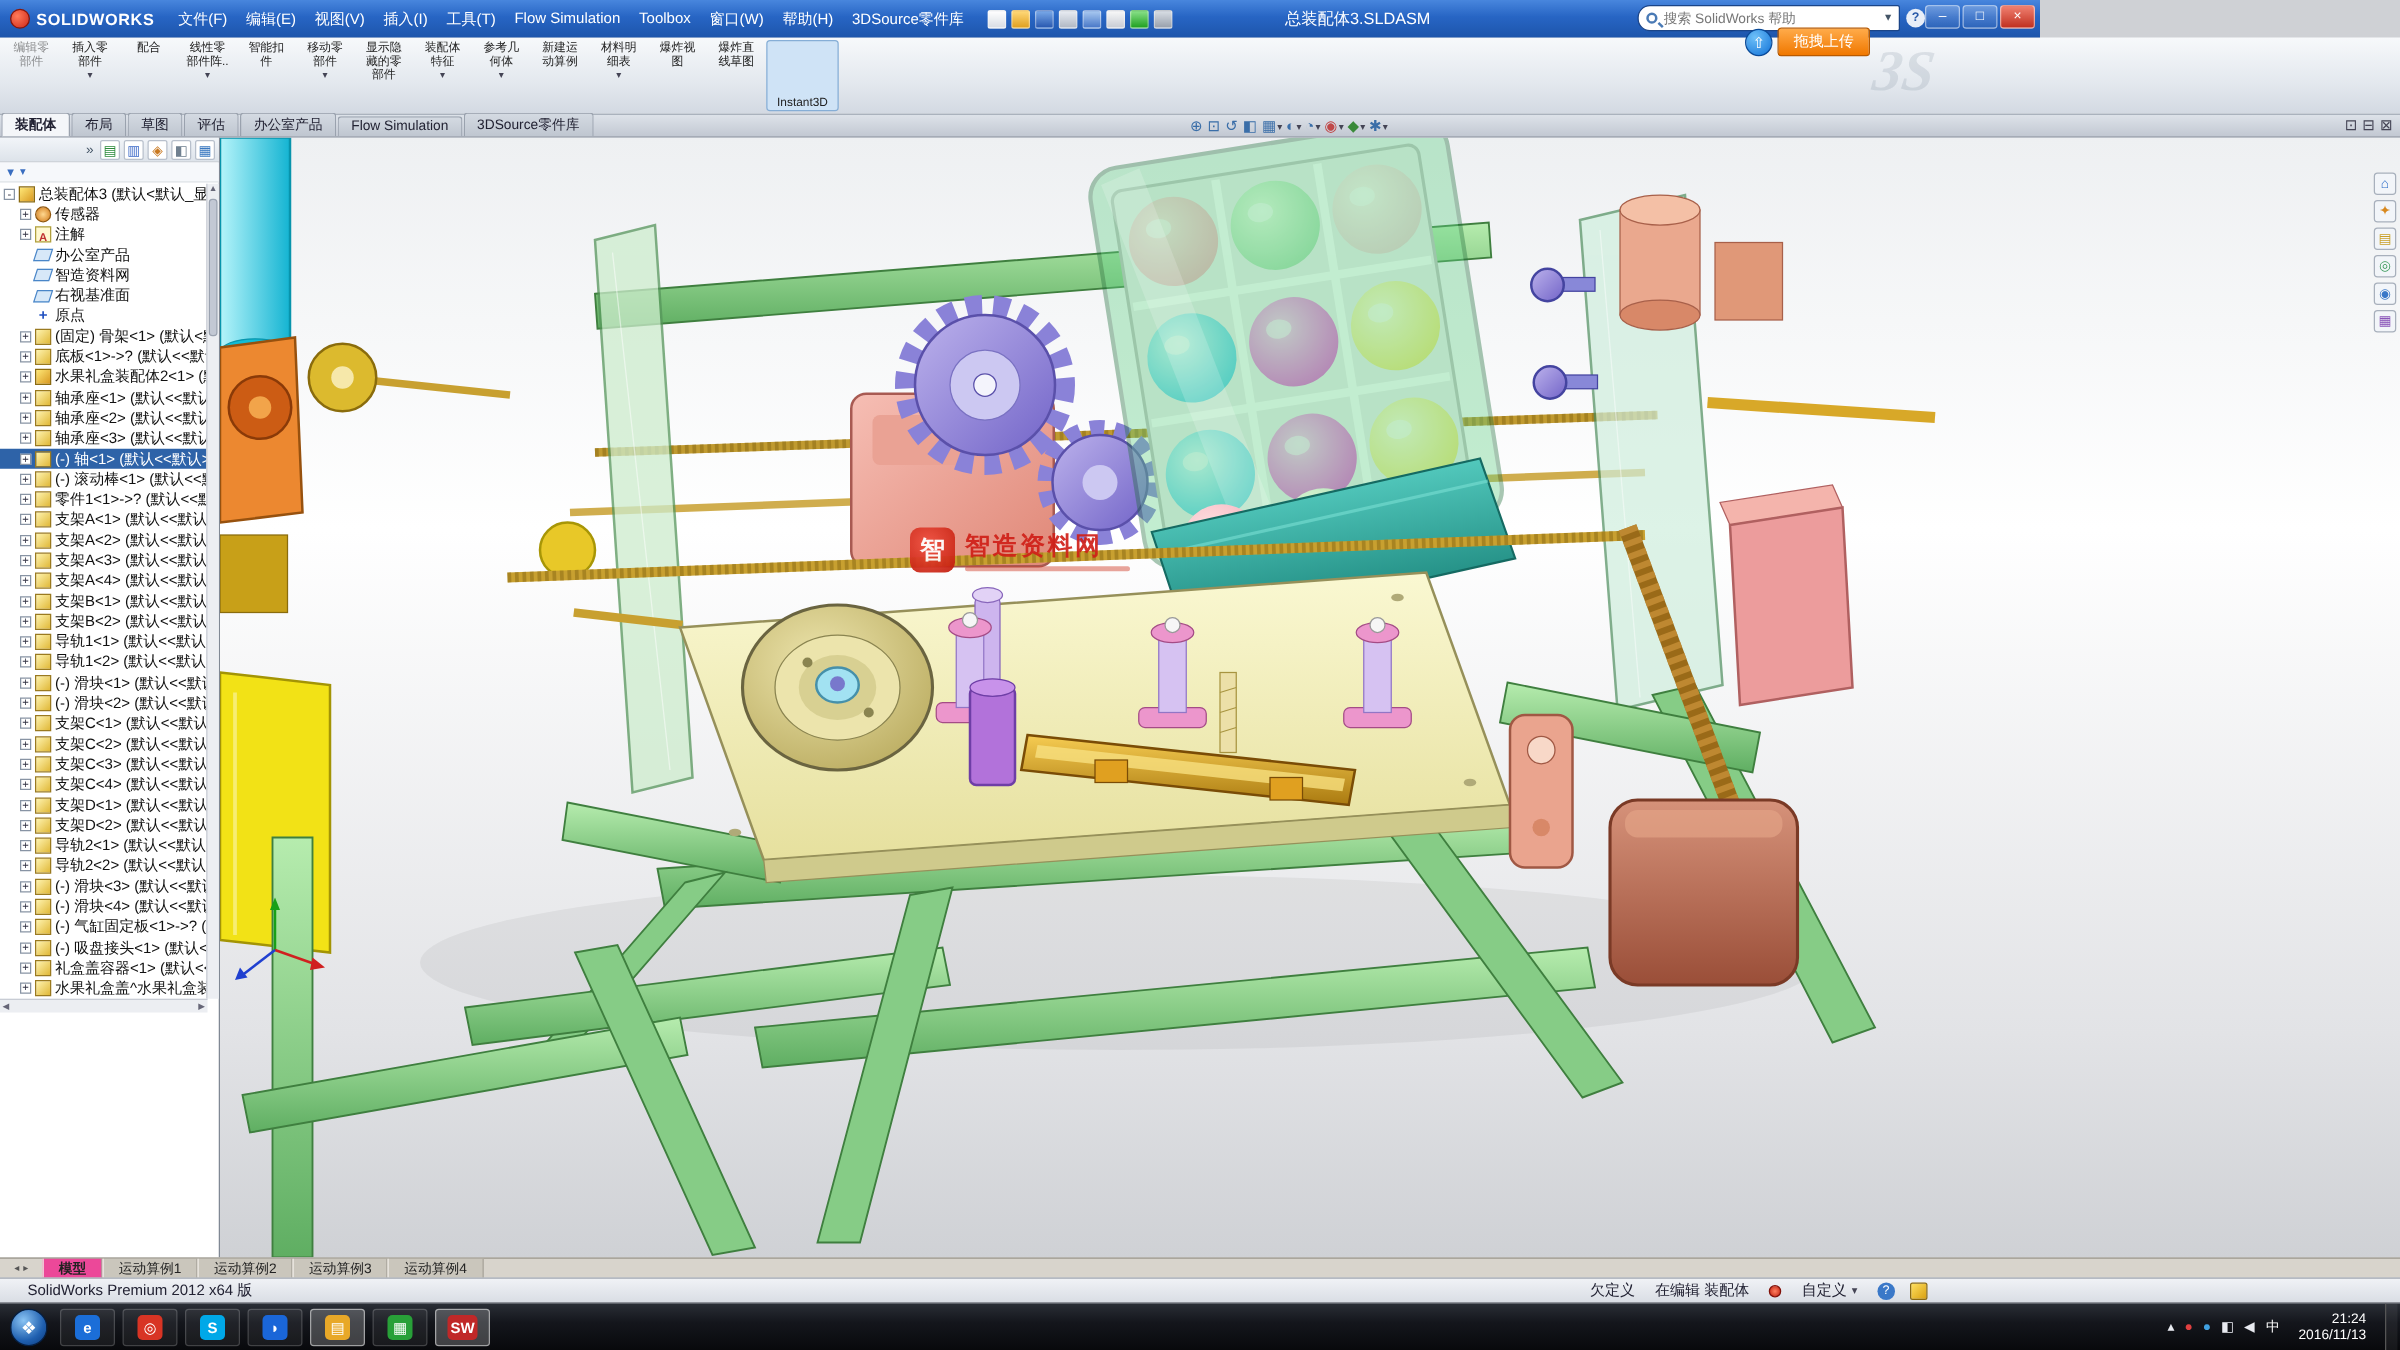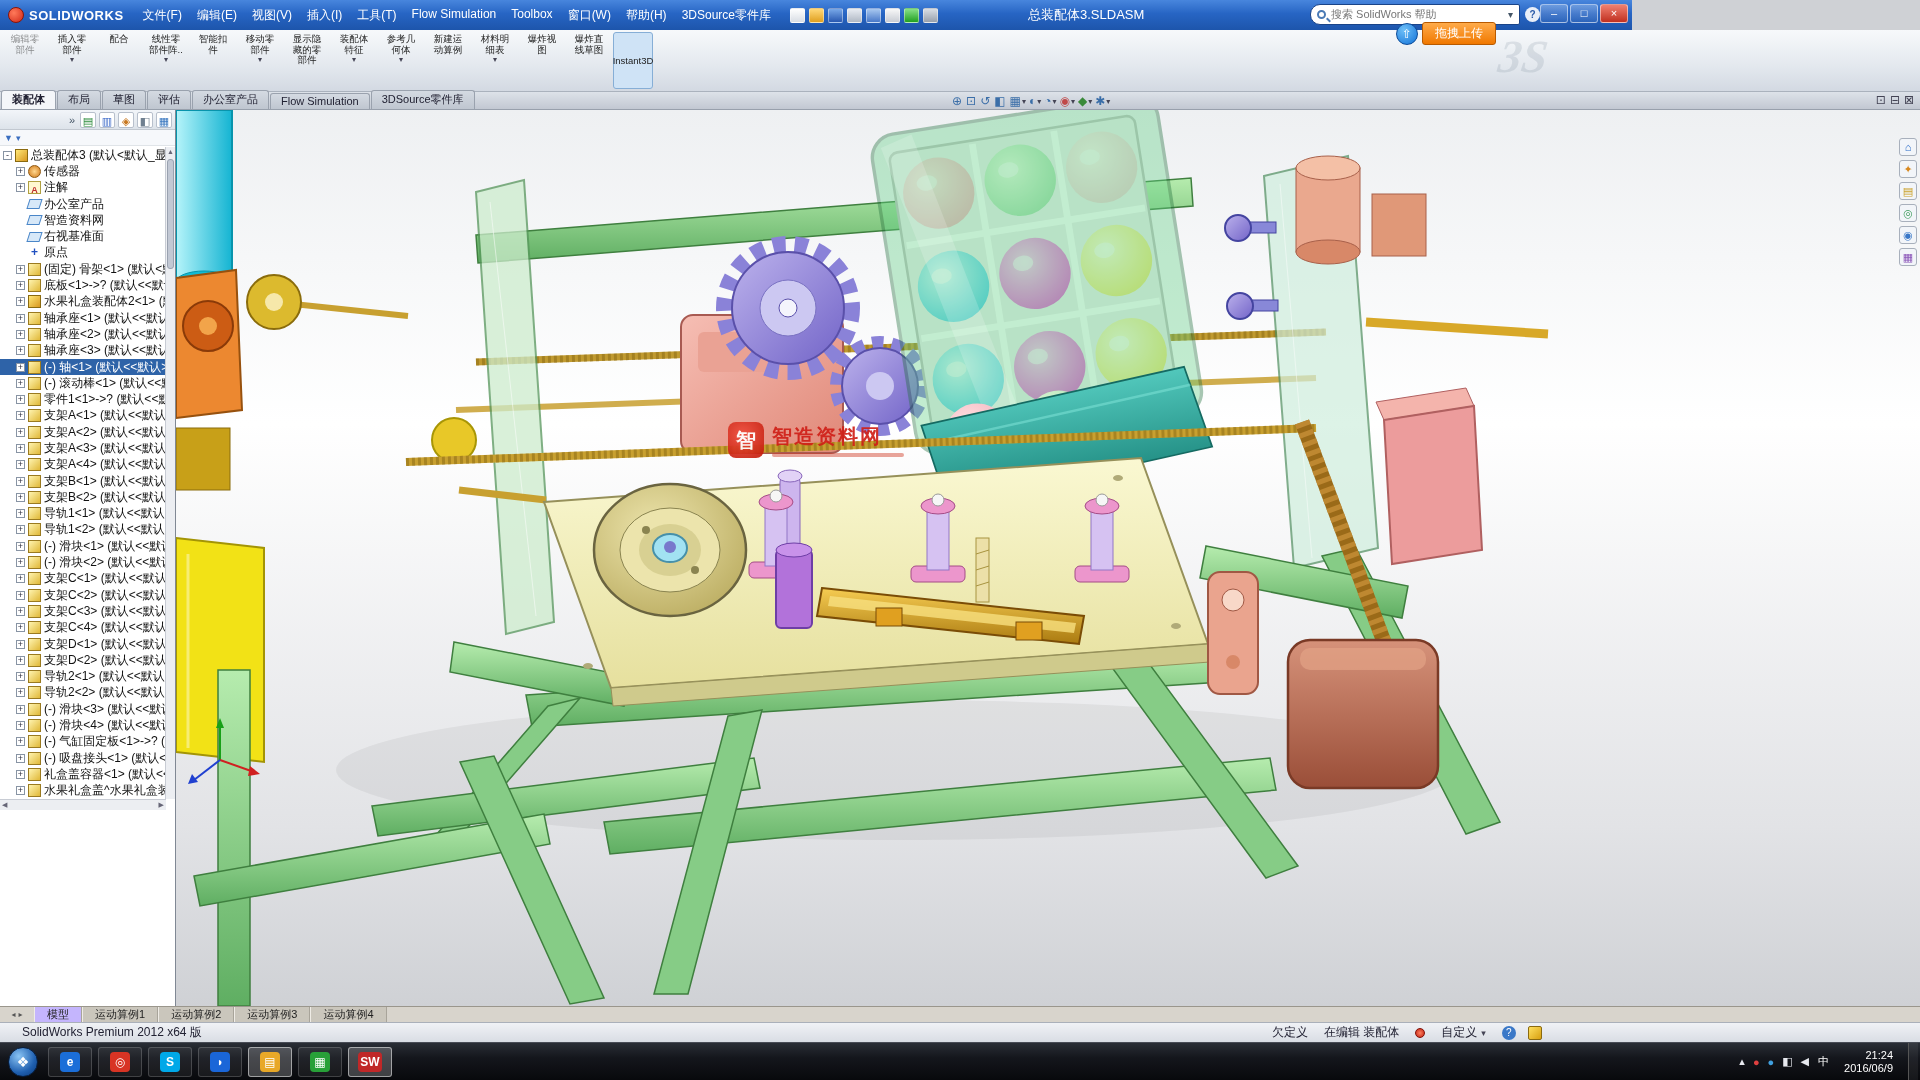--- a/index.html
+++ b/index.html
@@ -26,21 +26,21 @@
 
 
 .upload-chip{position:absolute;left:1396px;top:22px;z-index:70;display:flex;align-items:center;gap:4px}
 .upload-orb{width:22px;height:22px;border-radius:50%;background:radial-gradient(circle at 35% 30%,#6ec0f8,#1272d8);border:1px solid #0a4a98;color:#fff;text-align:center;line-height:21px;font-size:12px;flex:none}
 .upload-label{background:linear-gradient(#ffab4a,#f07800);border:1px solid #b85a00;border-radius:3px;color:#fff;font-size:12px;padding:2px 12px;white-space:nowrap}
 
 
 .ribbon{position:absolute;left:0;top:30px;width:1920px;height:62px;background:linear-gradient(#f7f9fb,#e3e8ee 60%,#d3d9e2);border-bottom:1px solid #aab2bd;display:flex;align-items:stretch;padding:2px;gap:1px;z-index:40}
 .rbtn{width:46px;display:flex;flex-direction:column;align-items:center;padding-top:2px;border-radius:3px;font-size:9.5px;line-height:10.5px;color:#222;text-align:center;cursor:default}
 .rbtn span:empty{display:none}
-.rbtn[data-active]{width:40px;background:#cfe3f6;border:1px solid #86aed6;justify-content:center}
+.rbtn[data-active]{width:58px;background:#cfe3f6;border:1px solid #86aed6;justify-content:flex-end}
 .rbtn[data-disabled]{opacity:.5}
 .rarrow{font-size:8px;color:#445}
 .ribbon-ghost{position:absolute;right:372px;top:0px;font-family:"Liberation Serif",serif;font-style:italic;font-weight:bold;font-size:46px;color:rgba(90,105,130,.15);transform:skewX(-8deg)}
 
 
 .tabrow{position:absolute;left:0;top:92px;width:1920px;height:18px;background:linear-gradient(#dde2e9,#c2c8d2);border-bottom:1px solid #98a0ac;display:flex;align-items:flex-end;font-size:11px;z-index:40}
 .ctab{padding:1px 10px 2px;margin-left:1px;color:#223;border:1px solid #9aa2ae;border-bottom:none;border-radius:3px 3px 0 0;background:linear-gradient(#d4dae2,#bfc6d0);white-space:nowrap}
 .ctab[data-act]{background:#f4f6f9;font-weight:bold}
 .hud{position:absolute;left:952px;top:0;height:18px;display:flex;align-items:center;gap:3px}
 .hud-ic{font-size:12px;display:flex;align-items:center;gap:1px}
@@ -80,21 +80,21 @@
 .wm-logo{width:36px;height:36px;border-radius:8px;background:radial-gradient(circle at 40% 35%,#f05040,#c01808);color:#fff;font-size:20px;text-align:center;line-height:36px;font-weight:bold}
 .wm-title{color:#d02018;font-size:20px;font-weight:bold;letter-spacing:2px}
 .wm-sub{height:4px;width:132px;background:rgba(208,60,40,.5);margin-top:3px;border-radius:2px}
 .taskpane{position:absolute;right:3px;top:28px;display:flex;flex-direction:column;gap:4px}
 .tp-ic{width:18px;height:18px;background:#f2f5f9;border:1px solid #a8b0bc;border-radius:3px;font-size:11px;text-align:center;line-height:16px}
 
 
 .model-tabs{position:absolute;left:0;top:1006px;width:1920px;height:16px;background:#d8d4cc;border-top:1px solid #9a968c;display:flex;align-items:stretch;font-size:11px;z-index:30}
 .mt-nav{width:34px;display:flex;align-items:center;justify-content:center;gap:3px;color:#555;font-size:8px}
 .mtab{padding:0 12px;border-right:1px solid #a8a49a;border-left:1px solid #efece6;background:#cac6bc;color:#222;display:flex;align-items:center;white-space:nowrap}
-.mtab[data-act]{background:#c4b5fd;font-weight:normal}
+.mtab[data-act]{background:#ec4899;font-weight:bold}
 
 .statusbar{position:absolute;left:0;top:1022px;width:1920px;height:20px;background:linear-gradient(#f0f2f6,#d9dde4);border-top:1px solid #aab0ba;font-size:12px;color:#223;display:flex;align-items:center;z-index:30}
 .sb-left{margin-left:22px}
 .sb-right{position:absolute;left:1272px;display:flex;align-items:center;gap:16px}
 .sb-dot{width:10px;height:10px;border-radius:50%;background:radial-gradient(#ff8060,#c02010);border:1px solid #801008}
 .sb-caret{font-size:9px;color:#445;margin-left:-12px}
 .sb-help{width:14px;height:14px;border-radius:50%;background:#3a78c8;color:#fff;font-size:10px;text-align:center;line-height:14px}
 .sb-pencil{position:absolute;left:1528px;top:3px;width:14px;height:14px;background:linear-gradient(135deg,#ffe060,#d8a010);border:1px solid #8a6a10;border-radius:2px}
 
 .taskbar{position:absolute;left:0;top:1042px;width:1920px;height:38px;background:linear-gradient(#2a2e36,#14161c 40%,#08090c);border-top:1px solid #484c56;display:flex;align-items:center;z-index:60}
@@ -946,17 +946,17 @@
 
     <span class="tray-ic" data-name="tray-expand-icon">▴</span>
         <span class="tray-ic" data-name="tray-antivirus-icon" style="color:#e04040">●</span>
         <span class="tray-ic" data-name="tray-cloud-icon" style="color:#40a0e0">●</span>
         <span class="tray-ic" data-name="tray-network-icon">◧</span>
         <span class="tray-ic" data-name="tray-volume-icon">◀</span>
       </span>
     <span class="tb-ime" data-name="ime-indicator">中</span>
     <span class="tb-clock" data-name="taskbar-clock">
       <div data-name="clock-time">21:24</div>
-      <div data-name="clock-date">2016/06/9</div>
+      <div data-name="clock-date">2016/11/13</div>
     </span>
     <span class="show-desktop" data-name="show-desktop-button"></span>
   </div>
 </div>
 
 </body></html>

